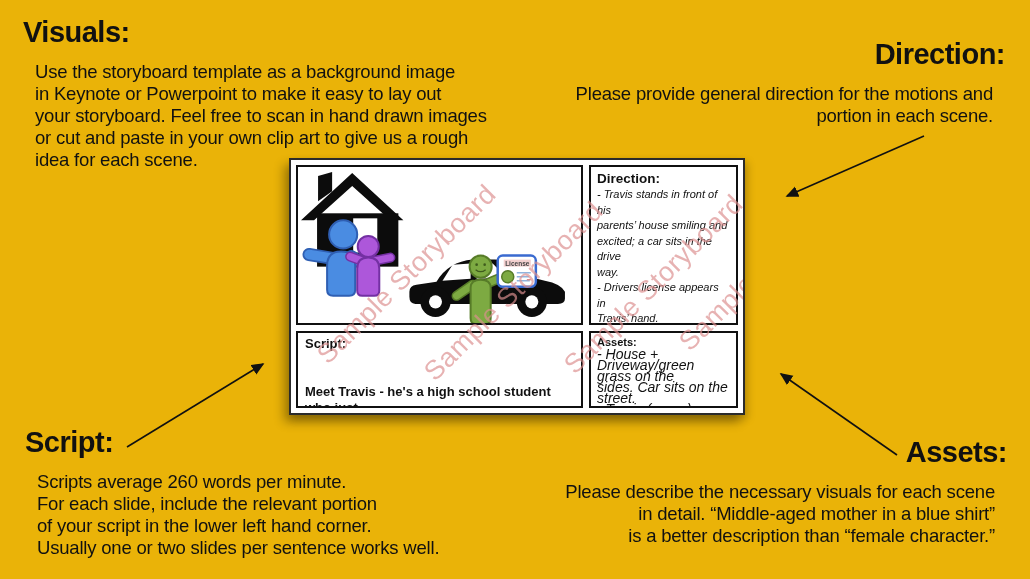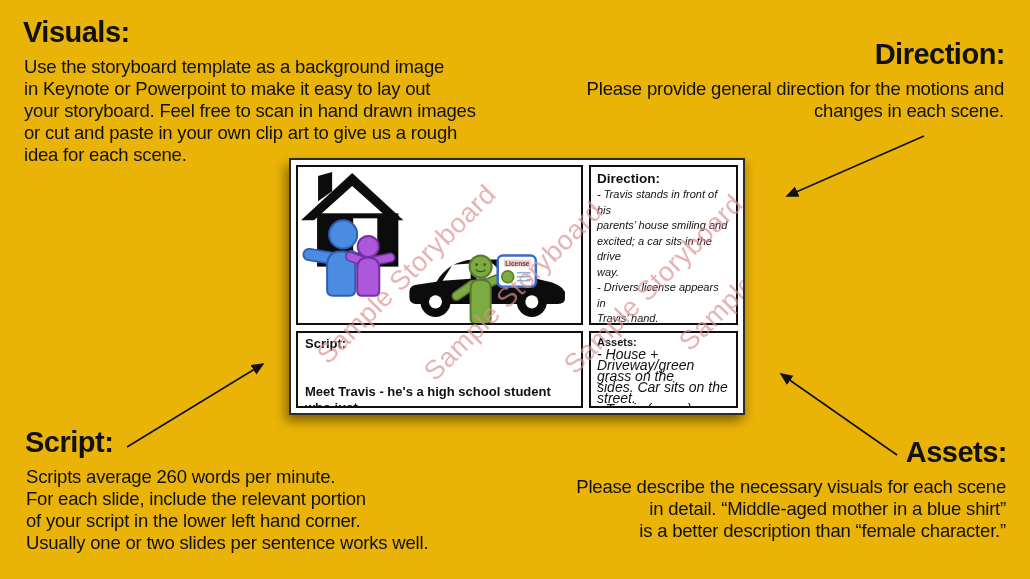--- a/index.html
+++ b/index.html
@@ -3,21 +3,21 @@
 <meta charset="utf-8">
 <style>
   html,body { margin:0; padding:0; background:#fff; }
   .slide {
     position:relative; width:1030px; height:579px; background:#eab308;
     font-family:"Liberation Sans", sans-serif; color:#111; overflow:hidden;
   }
 
   
   .tblock h1 { margin:0 0 7px 0; font-size:29px; font-weight:bold; letter-spacing:-0.5px; }
-  .tblock p  { margin:1px; font-size:18.5px; line-height:22px; white-space:pre-line; letter-spacing:-0.2px; }
+  .tblock p  { margin:12px; font-size:18.5px; line-height:22px; white-space:pre-line; letter-spacing:-0.2px; }
   .visuals  { position:absolute; left:23px;  top:16px;  }
   .dirblock { position:absolute; right:25px; top:38px;  text-align:right; }
   .scrblock { position:absolute; left:25px;  top:426px; }
   .astblock { position:absolute; right:23px; top:436px; text-align:right; }
 
   
   .storyboard {
     position:absolute; left:289px; top:158px; width:456px; height:257px;
     background:#fff; border:2px solid #2b2b2b; box-sizing:border-box; padding:5px;
     box-shadow:-5px 7px 10px rgba(0,0,0,0.32), 3px 4px 8px rgba(0,0,0,0.18);
@@ -61,21 +61,21 @@
     <p>Use the storyboard template as a background image
 in Keynote or Powerpoint to make it easy to lay out
 your storyboard. Feel free to scan in hand drawn images
 or cut and paste in your own clip art to give us a rough
 idea for each scene.</p>
   </div>
 
   <div class="tblock dirblock">
     <h1>Direction:</h1>
     <p>Please provide general direction for the motions and
-changes in each scene.</p>
+portion in each scene.</p>
   </div>
 
   <div class="tblock scrblock">
     <h1>Script:</h1>
     <p>Scripts average 260 words per minute.
 For each slide, include the relevant portion
 of your script in the lower left hand corner.
 Usually one or two slides per sentence works well.</p>
   </div>
 

